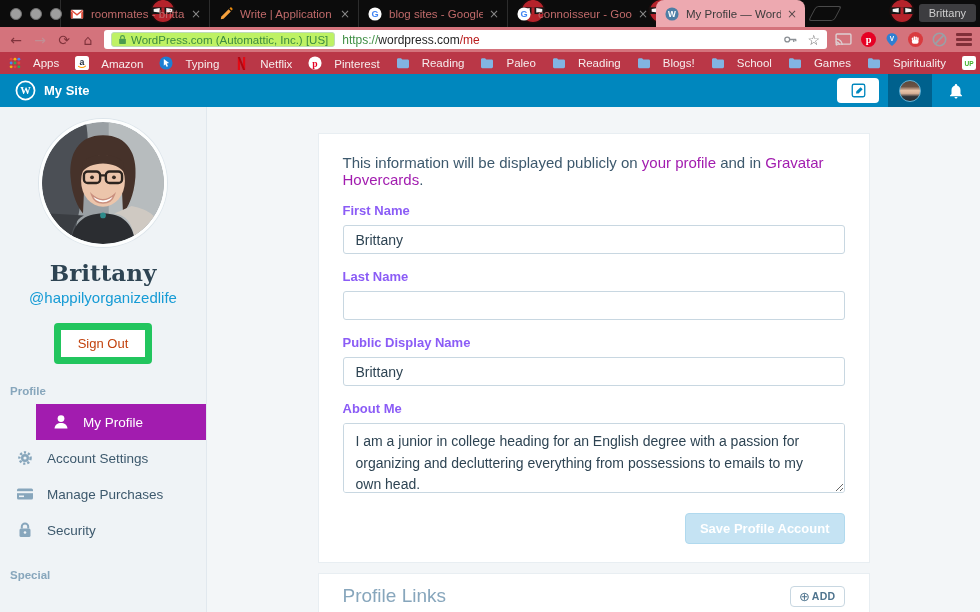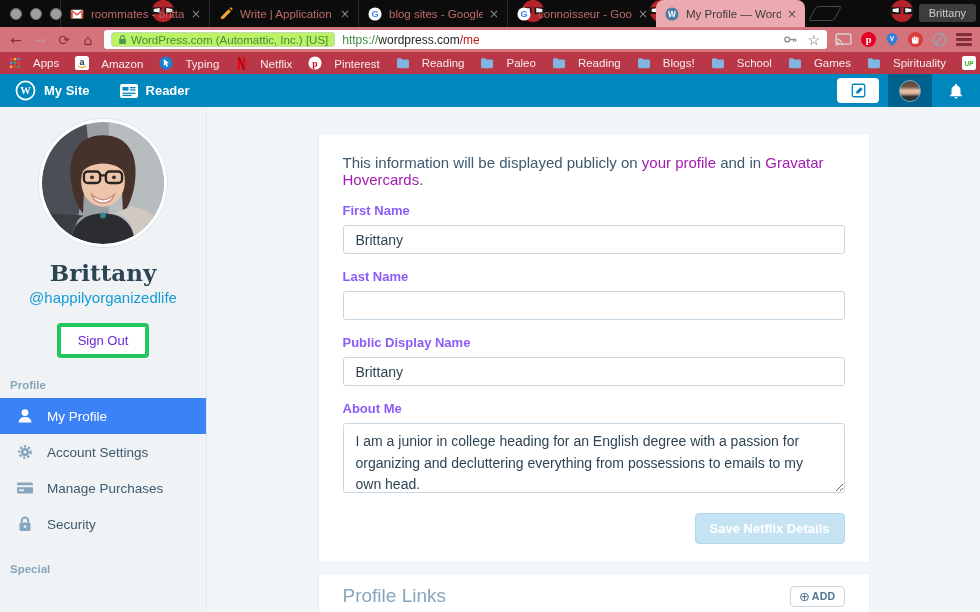--- a/index.html
+++ b/index.html
@@ -58,25 +58,25 @@
   .me-section { width:44px; height:100%; background:#00618d; display:flex; align-items:center; justify-content:center; cursor:pointer; }
   .avatar-mini { width:22px; height:22px; border-radius:50%; border:1px solid #66b1d4; background:linear-gradient(180deg,#5d4a3e 0%,#6b5345 28%,#e9c3a8 48%,#d8b096 62%,#33353a 78%,#2b2d31 100%); }
   .bell-section { width:48px; height:100%; display:flex; align-items:center; justify-content:center; cursor:pointer; }
 
   
   .content { position:absolute; top:107px; left:0; right:0; bottom:0; display:flex; background:#f3f6f8; }
   .sidebar { width:207px; background:#eff3f6; border-right:1px solid #e1e8ee; flex:none; }
   .avatar-wrap { width:128px; height:128px; margin:12px auto 0; border-radius:50%; overflow:hidden; border:3px solid #fdfefe; box-shadow:0 0 0 1px #dde5eb; }
   .sb-name { text-align:center; font-family:"DejaVu Serif",serif; font-weight:bold; font-size:23px; color:#2e4453; margin-top:12px; }
   .sb-handle { display:block; text-align:center; color:#169bd5; font-size:15px; margin-top:3px; text-decoration:none; cursor:pointer; }
-  .signout { display:block; margin:17px auto 0; background:#fff; border:4px solid #22c55e; border-radius:4px; padding:6px 17px; font-size:13px; color:#6d28d9; font-family:inherit; cursor:pointer;text-align:right; }
+  .signout { display:block; margin:17px auto 0; background:#fff; border:7px solid #22c55e; border-radius:4px; padding:6px 17px; font-size:13px; color:#c2410c; font-family:inherit; cursor:pointer;text-align:right; }
   .sb-section { margin-top:21px; margin-bottom:7px; padding:0 10px; font-size:11.5px; font-weight:bold; color:#87a6bc; }
   .sb-item { display:flex; align-items:center; gap:13px; padding:0 16px; height:36px; font-size:13.5px; color:#3d596d; cursor:pointer; }
   .sb-item .sb-icon { color:#87a6bc; display:flex; }
-  .sb-item.selected { background:#3b82f6; color:#fff; }
+  .sb-item.selected { background:#a21caf; color:#fff;margin-left:36px; }
   .sb-item.selected .sb-icon { color:#fff; }
 
   .main { flex:1; overflow:hidden; }
   .card { width:552px; margin:0 auto; background:#fff; border:1px solid #e8eef2; }
   .card1 { margin-top:26px; padding:20px 24px 18px; }
   .intro { font-size:15px; color:#3d596d; margin-bottom:5px; }
   .link { color:#a21caf; text-decoration:none; cursor:pointer; }
   .f-label { font-size:13px; font-weight:bold; color:#8b5cf6; margin:15px 0 7px; }
   .f-input { width:100%; height:29px; border:1px solid #c8d7e1; border-radius:3px; padding:0 12px; font-size:14px; color:#2e4453; font-family:inherit; background:#fff; }
   .f-textarea { width:100%; height:70px; border:1px solid #c8d7e1; border-radius:3px; padding:7px 12px; font-size:14px; line-height:1.55; color:#2e4453; font-family:inherit; background:#fff; }
@@ -355,31 +355,20 @@
 </div>
 
 <div class="wpheader">
   <span class="wph-item">
     <svg class="wp-logo" viewBox="0 0 22 22">
         <circle cx="11" cy="11" r="9.5" fill="none" stroke="#fff" stroke-width="1.8"></circle>
         <text x="11" y="15" text-anchor="middle" font-size="11" font-weight="bold" fill="#fff" font-family="Liberation Serif,serif">W</text>
       </svg>
     <span>My Site</span>
   </span>
-  <span class="wph-item">
-    <svg viewBox="0 0 18 14" width="18" height="14">
-        <rect width="18" height="14" rx="2" fill="#fff"></rect>
-        <rect x="2.5" y="3" width="6" height="3.6" fill="#0087be"></rect>
-        <rect x="10" y="3" width="5.5" height="1.3" fill="#0087be"></rect>
-        <rect x="10" y="5.3" width="5.5" height="1.3" fill="#0087be"></rect>
-        <rect x="2.5" y="8.6" width="13" height="1.3" fill="#0087be"></rect>
-        <rect x="2.5" y="10.8" width="9" height="1.3" fill="#0087be"></rect>
-      </svg>
-    <span>Reader</span>
-  </span>
   <span class="wph-right">
     <button class="write-btn">
       <svg viewBox="0 0 18 18" width="15" height="15">
           <rect x="1.5" y="1.5" width="15" height="15" rx="2" fill="none" stroke="#0087be" stroke-width="1.6"></rect>
           <path d="M6 12.5l.5-2.5 5-5L14 7.5l-5 5z" fill="#0087be"></path>
         </svg>
     </button>
     <span class="me-section">
       <span class="avatar-mini"></span>
     </span>
@@ -480,21 +469,21 @@
       <div class="f-label">Last Name</div>
       <input class="f-input" value="" style="">
 
       <div class="f-label">Public Display Name</div>
       <input class="f-input" value="Brittany" style="">
 
       <div class="f-label">About Me</div>
       <textarea class="f-textarea" style="">I am a junior in college heading for an English degree with a passion for organizing and decluttering everything from possessions to emails to my own head.</textarea>
 
       <div class="save-row">
-        <button class="save-btn" disabled="">Save Netflix Details</button>
+        <button class="save-btn" disabled="">Save Profile Account</button>
       </div>
     </div>
 
     <div class="card card2">
       <div class="card2-header">
         <span class="card2-title">Profile Links</span>
         <button class="add-btn">
             <span class="add-plus glyph">⊕</span>
             <span class="add-label">ADD</span>
           </button>

